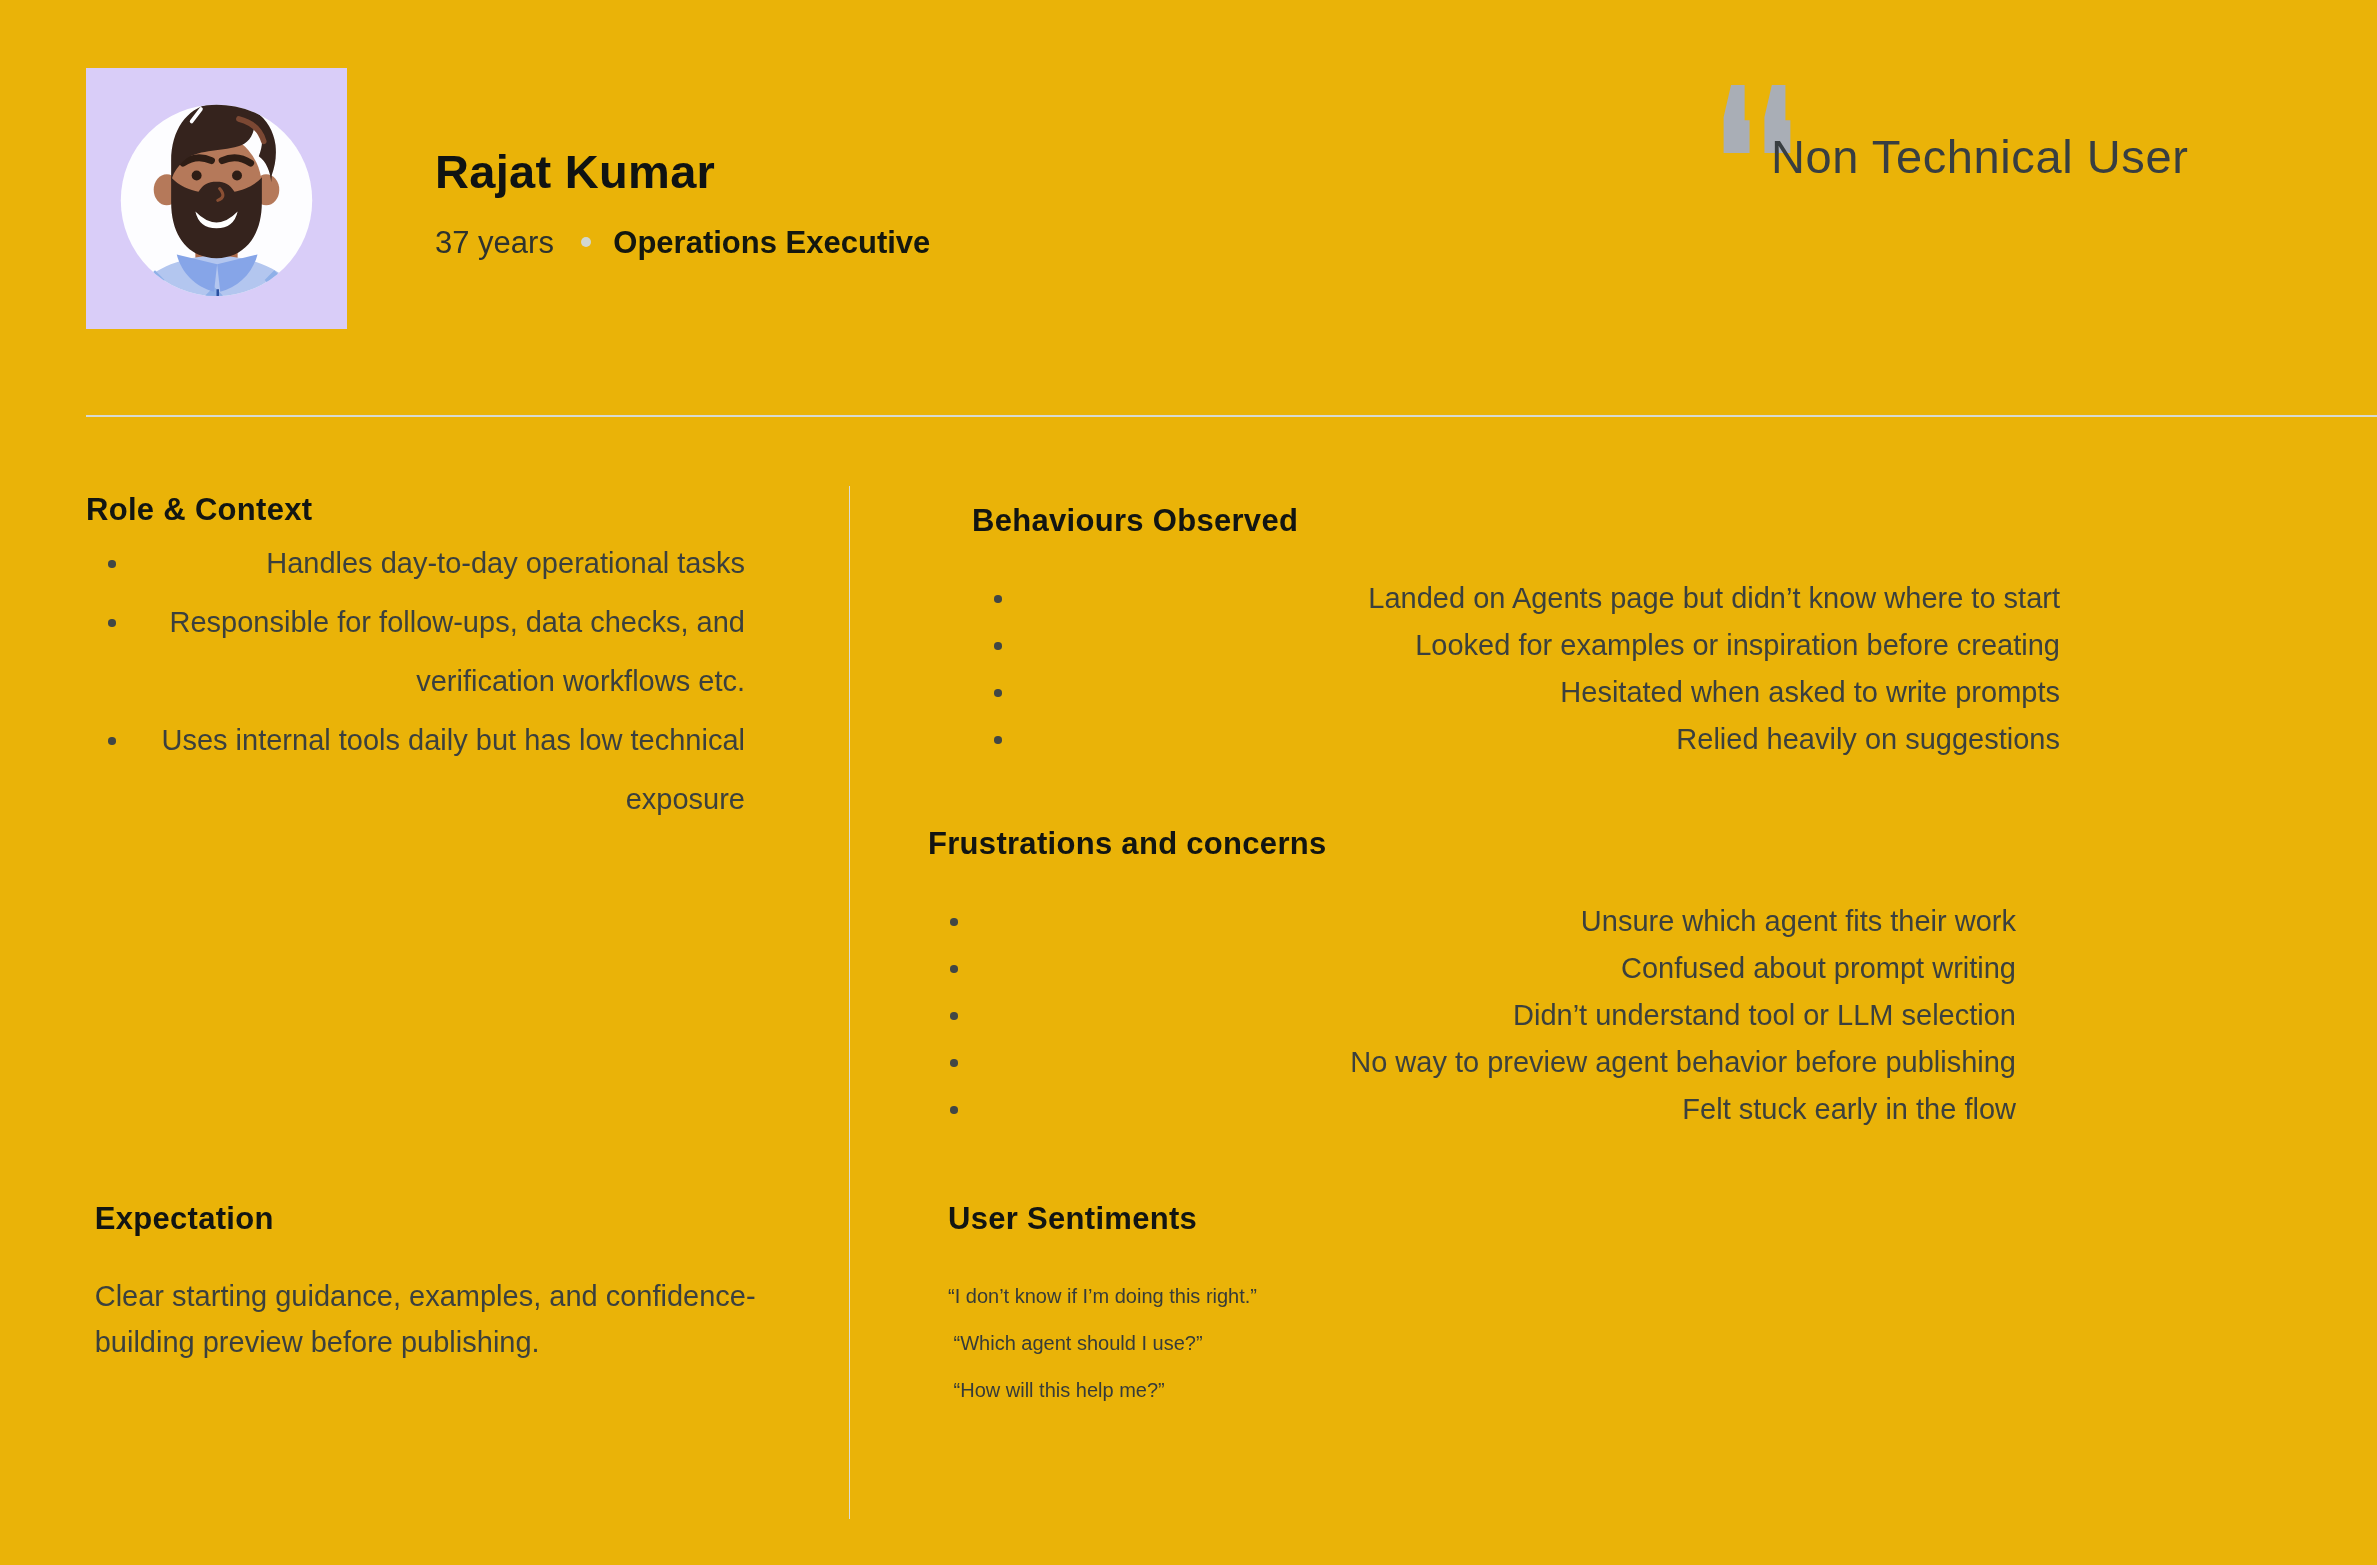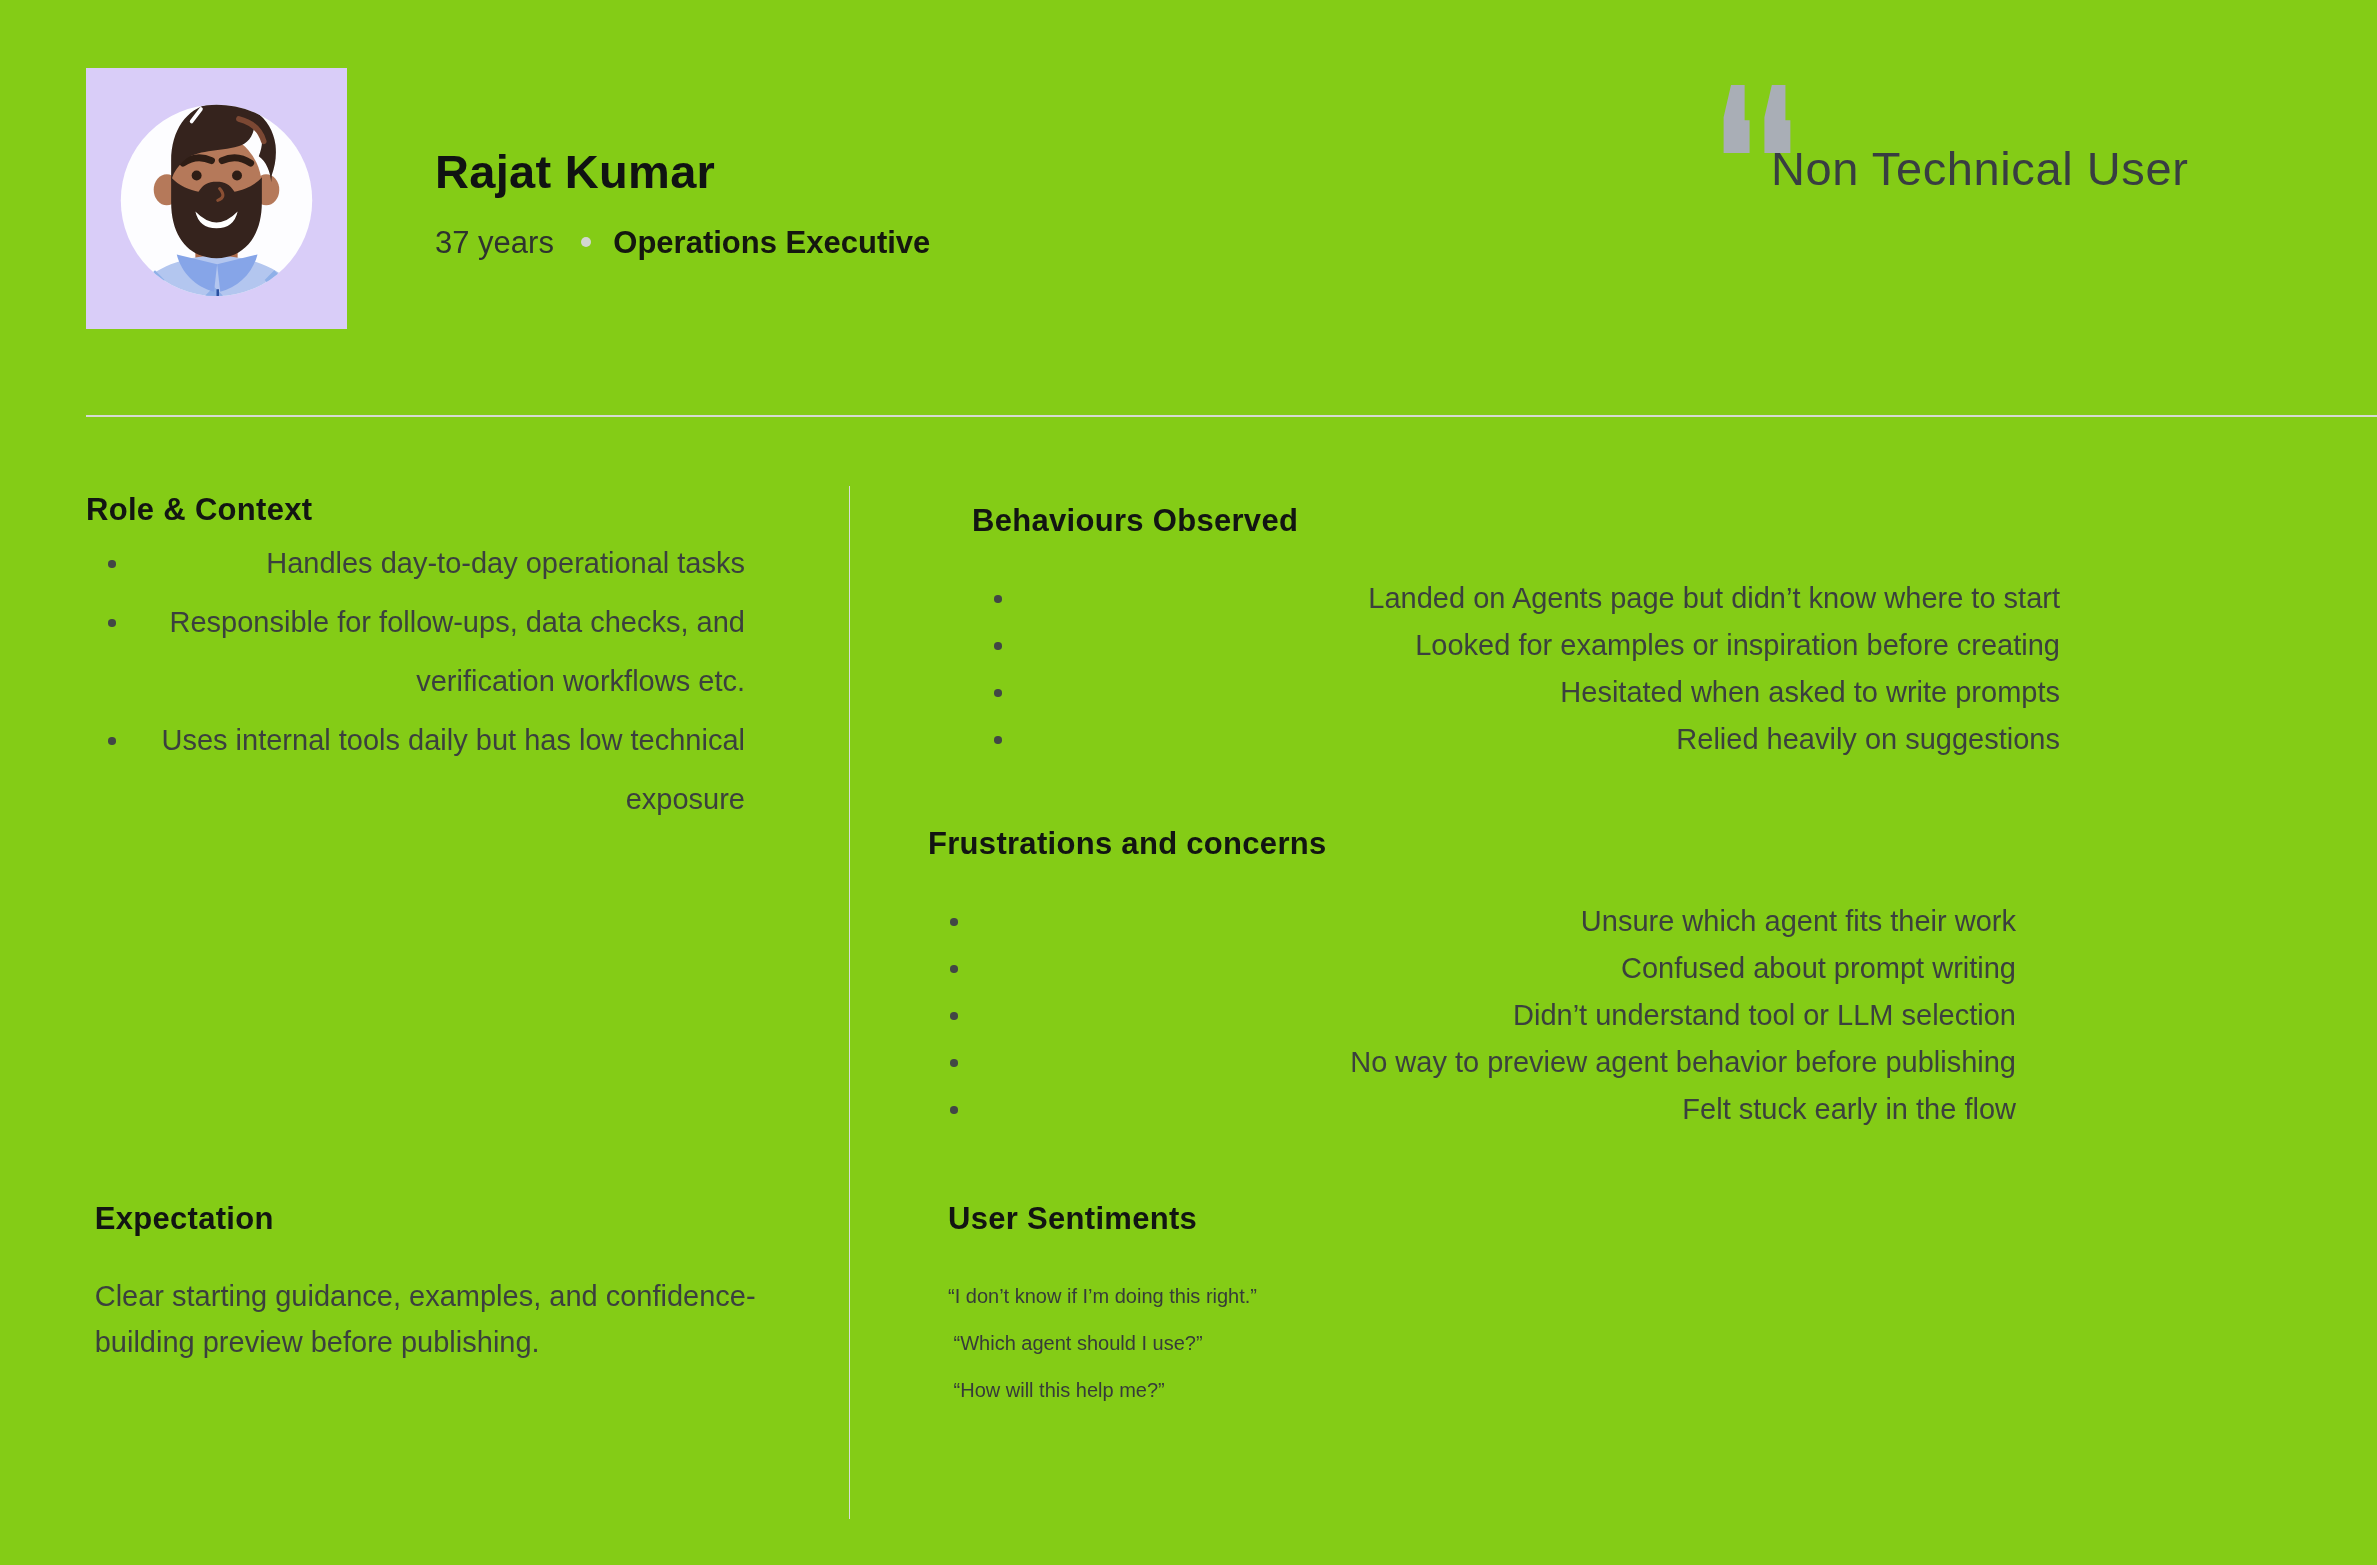--- a/index.html
+++ b/index.html
@@ -1,21 +1,21 @@
 <!DOCTYPE html>
 <html style="font-size:10px"><head>
 <meta charset="utf-8">
 <style>
   html,body{margin:0;padding:0;}
   body{background:#f0f9ec;}
   .canvas{
     position:relative;
     width:2377px;
     height:1565px;
-    background:#84cc16;
+    background:#eab308;
     overflow:hidden;
     font-family:"Liberation Sans", sans-serif;
     color:#3b403e;
   }
 
   
   .avatar{
     position:absolute;
     left:86px; top:68px;
     width:261px; height:261px;
@@ -46,21 +46,21 @@
   }
   .role{color:#14170f;font-weight:700;}
 
   .persona-quote{
     position:absolute;
     left:1723px; top:84px;
     width:68px; height:70px;
   }
   .persona-label{
     position:absolute;
-    left:1771px; top:140px;
+    left:1771px; top:128px;
     font-size:47px;
     line-height:57px;
     font-weight:400;
     color:#383e41;
     letter-spacing:0.6px;
     white-space:nowrap;
   }
 
   .header-divider{
     position:absolute;

